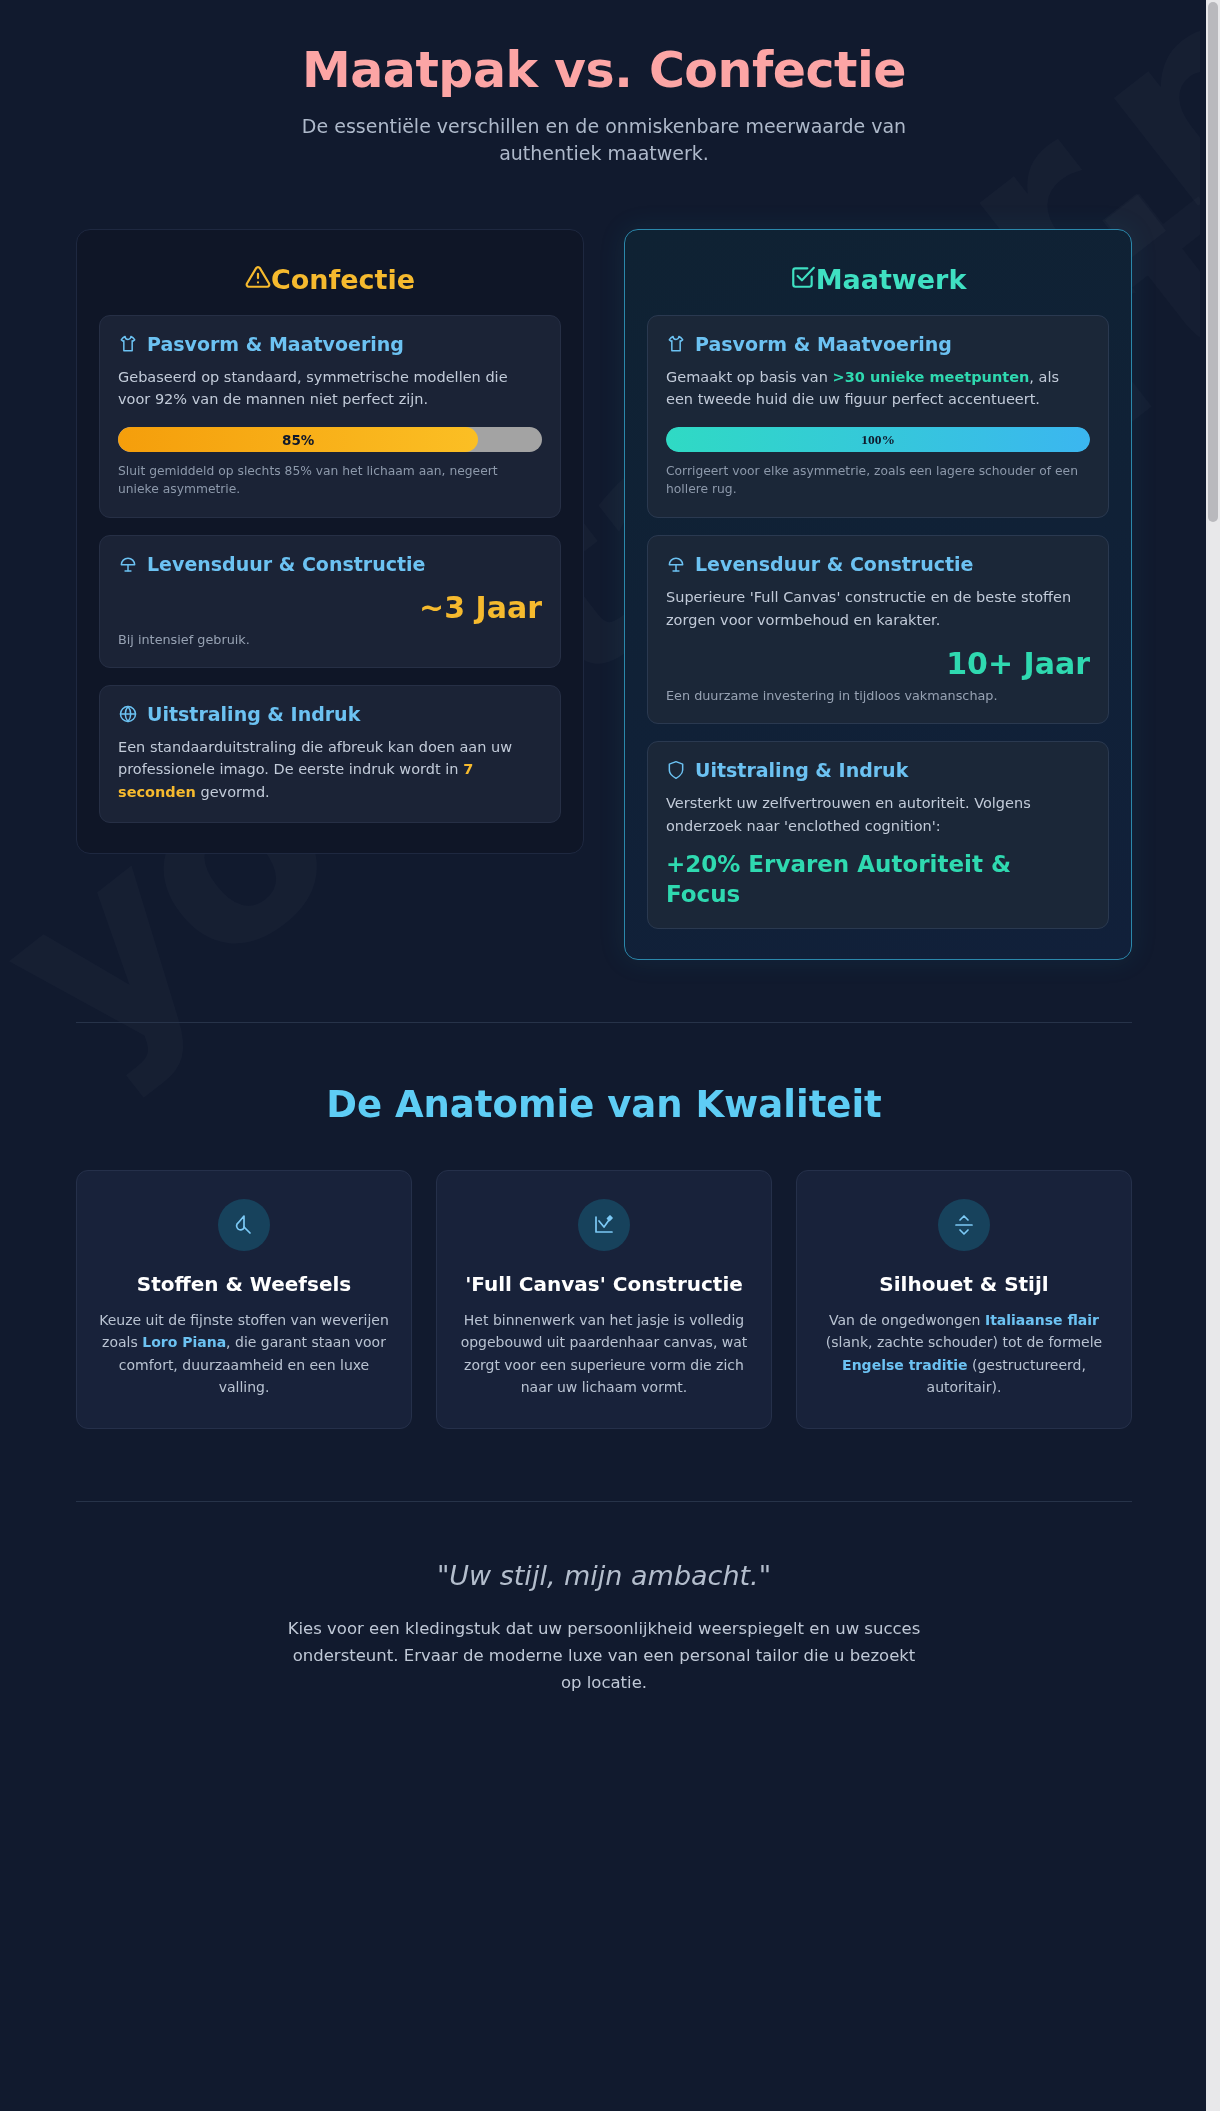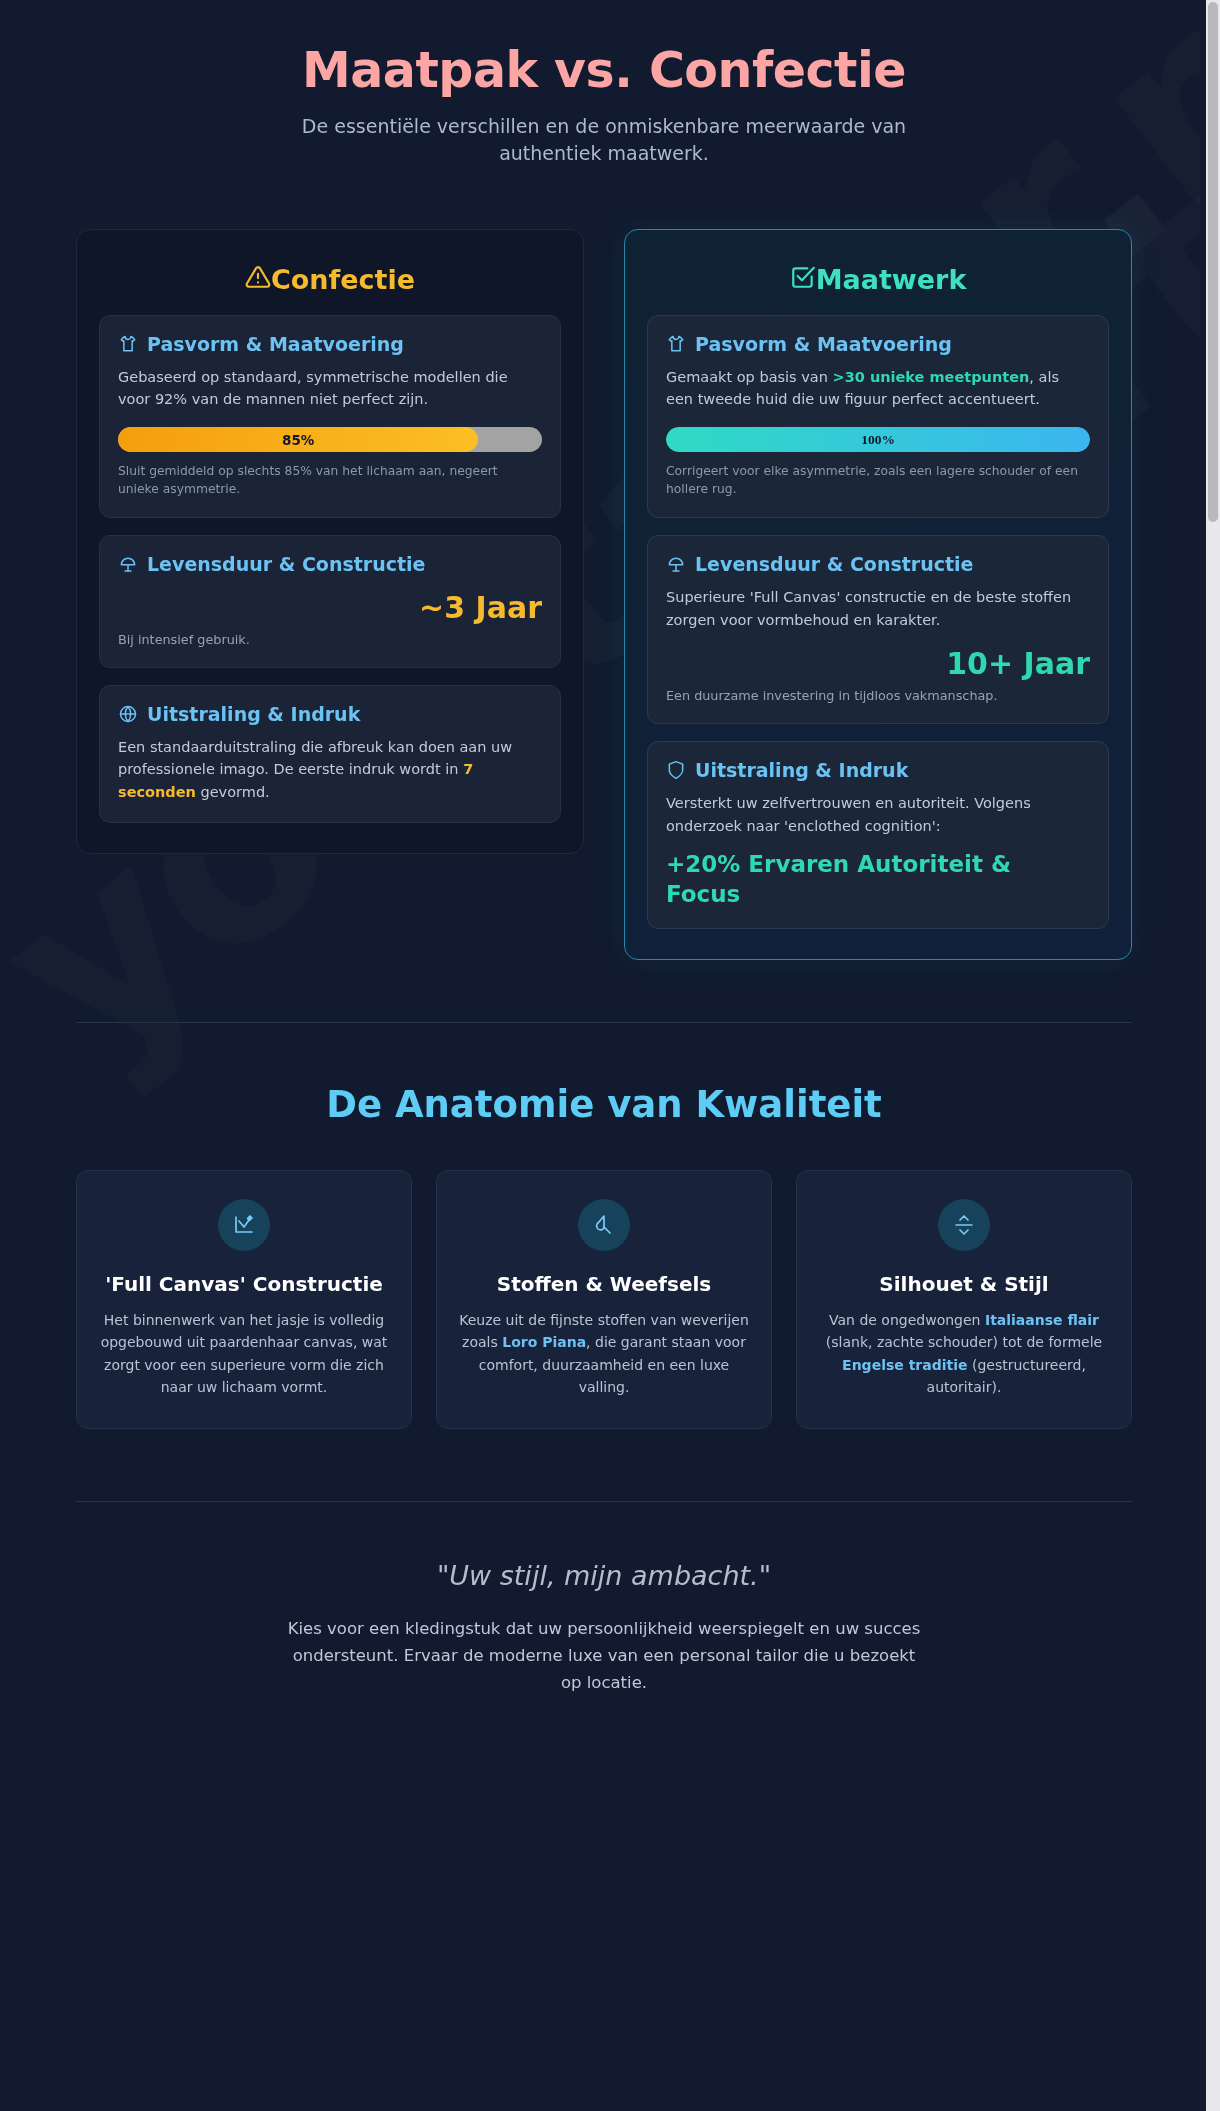--- a/index.html
+++ b/index.html
@@ -425,38 +425,38 @@
       </div>
 
       <div class="divider"></div>
 
       <div class="anatomy-title">De Anatomie van Kwaliteit</div>
 
       <div class="cards">
         <div class="card">
           <div class="card-icon">
             <svg width="24" height="24" viewBox="0 0 24 24" fill="none" stroke="#7cc9f5" stroke-width="1.7" stroke-linecap="round" stroke-linejoin="round">
+              <path d="M12 3 6.5 9.5a4 4 0 1 0 5.5 5.5L12 3z"></path>
+              <line x1="12" y1="14" x2="18" y2="20"></line>
+            </svg>
+          </div>
+          <h3>Stoffen &amp; Weefsels</h3>
+          <p><span>Keuze uit de fijnste stoffen van weverijen zoals </span><b>Loro Piana</b><span>, die garant staan voor comfort, duurzaamheid en een luxe valling.</span></p>
+        </div>
+
+        <div class="card">
+          <div class="card-icon">
+            <svg width="24" height="24" viewBox="0 0 24 24" fill="none" stroke="#7cc9f5" stroke-width="1.7" stroke-linecap="round" stroke-linejoin="round">
               <polyline points="4 4 4 19 20 19"></polyline>
               <polyline points="7 8 12 14 17 7"></polyline>
               <path d="M15.5 5.5 18 3l2 2-2.5 2.5z" fill="#7cc9f5"></path>
             </svg>
           </div>
           <h3>'Full Canvas' Constructie</h3>
           <p>Het binnenwerk van het jasje is volledig opgebouwd uit paardenhaar canvas, wat zorgt voor een superieure vorm die zich naar uw lichaam vormt.</p>
-        </div>
-
-        <div class="card">
-          <div class="card-icon">
-            <svg width="24" height="24" viewBox="0 0 24 24" fill="none" stroke="#7cc9f5" stroke-width="1.7" stroke-linecap="round" stroke-linejoin="round">
-              <path d="M12 3 6.5 9.5a4 4 0 1 0 5.5 5.5L12 3z"></path>
-              <line x1="12" y1="14" x2="18" y2="20"></line>
-            </svg>
-          </div>
-          <h3>Stoffen &amp; Weefsels</h3>
-          <p><span>Keuze uit de fijnste stoffen van weverijen zoals </span><b>Loro Piana</b><span>, die garant staan voor comfort, duurzaamheid en een luxe valling.</span></p>
         </div>
 
         <div class="card">
           <div class="card-icon">
             <svg width="24" height="24" viewBox="0 0 24 24" fill="none" stroke="#7cc9f5" stroke-width="1.7" stroke-linecap="round" stroke-linejoin="round">
               <polyline points="8 7 12 3 16 7"></polyline>
               <polyline points="8 17 12 21 16 17"></polyline>
               <line x1="4" y1="12" x2="20" y2="12"></line>
             </svg>
           </div>

